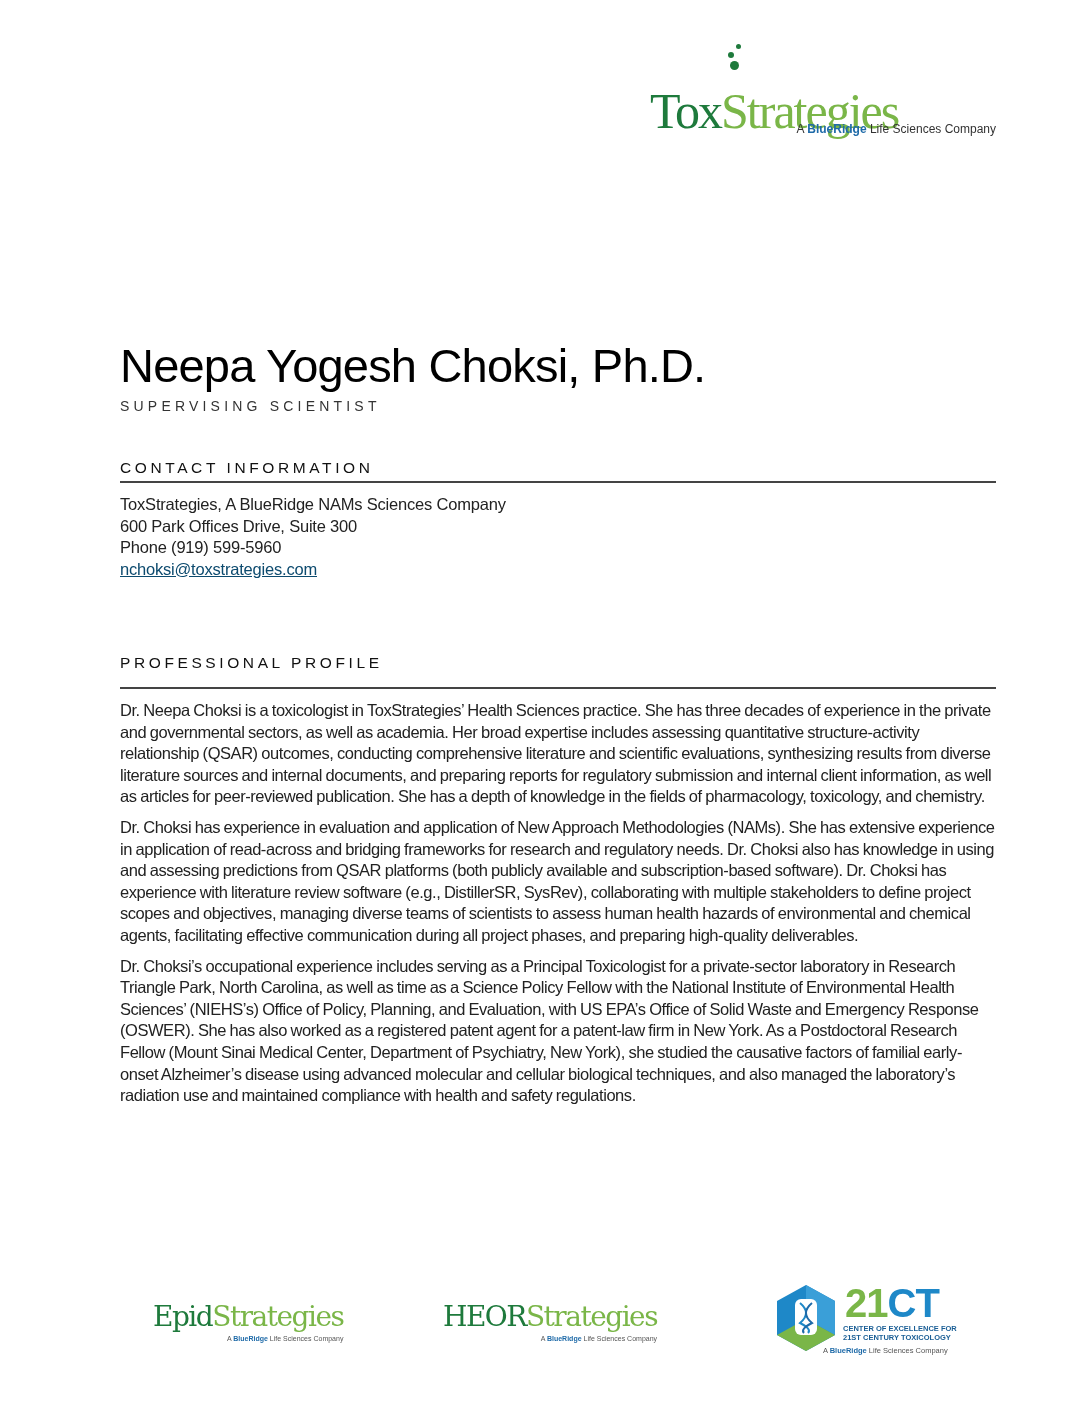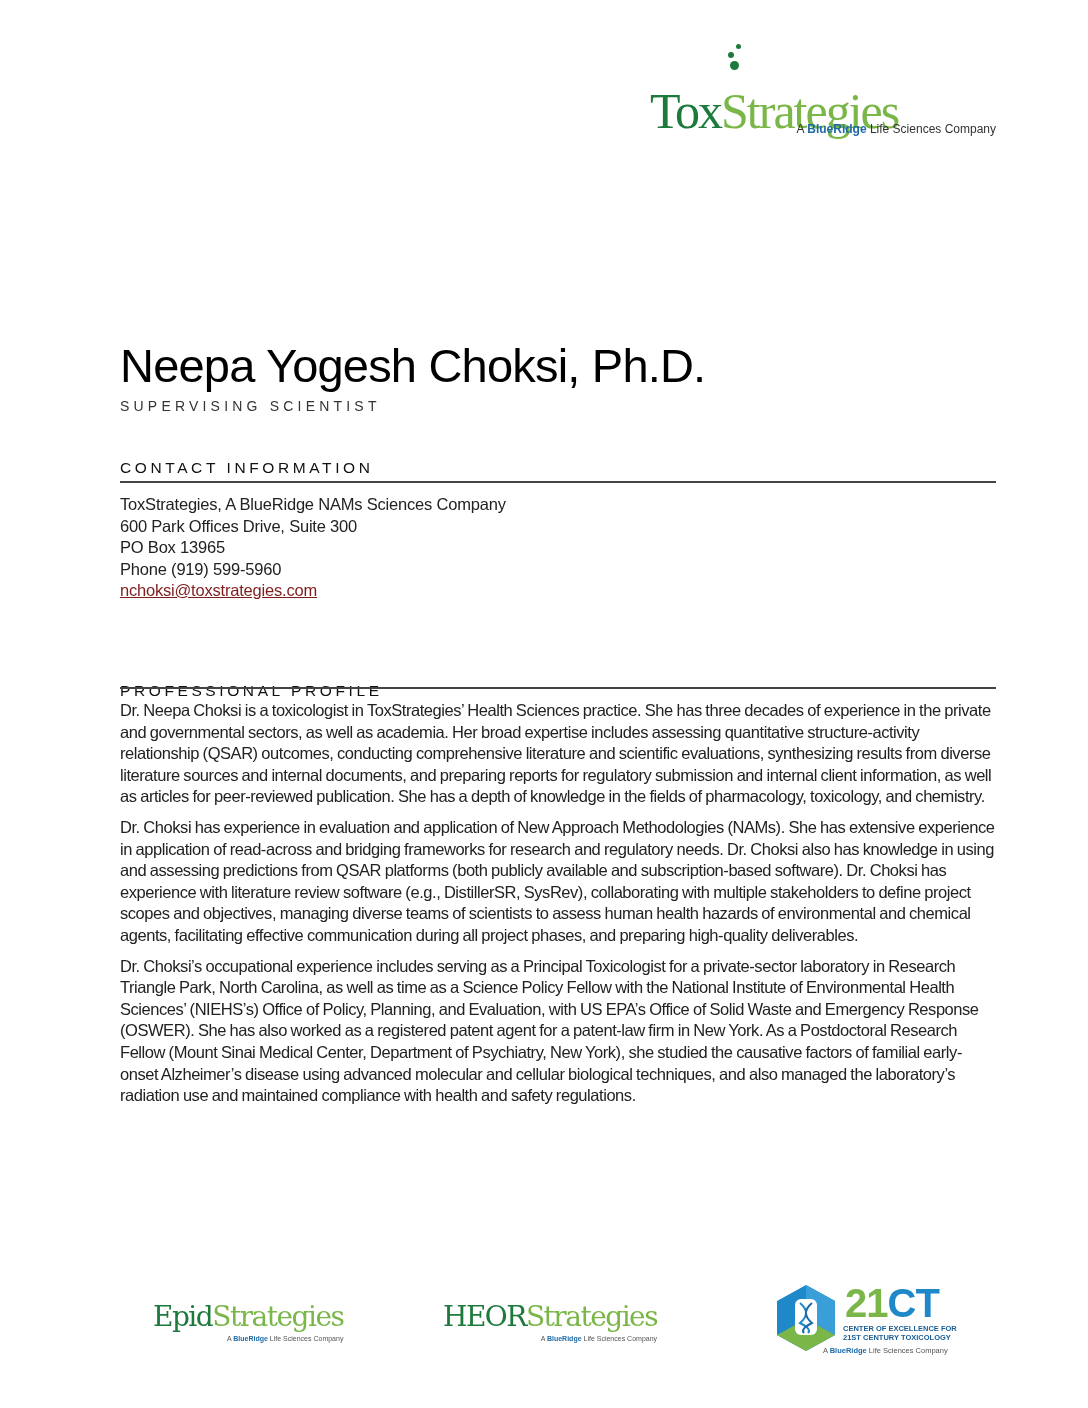--- a/index.html
+++ b/index.html
@@ -23,21 +23,21 @@
   .role { position: absolute; left: 120px; top: 398px; font-size: 14px; letter-spacing: 4.2px;
           color: #333; white-space: nowrap; }
 
   .section-head { position: absolute; left: 120px; font-size: 15.5px; letter-spacing: 3.6px;
                   color: #111; white-space: nowrap; font-weight: normal; }
   .rule { position: absolute; left: 120px; width: 876px; height: 2px; background: #444; }
 
   .contact { position: absolute; left: 120px; top: 494px; font-size: 16.5px; line-height: 21.5px;
              color: #222; letter-spacing: -0.2px; }
   .contact div { white-space: nowrap; }
-  .contact a { color: #7f1d1d; text-decoration: underline; }
+  .contact a { color: #0c4a6e; text-decoration: underline; }
 
   .profile { position: absolute; left: 120px; top: 700px; width: 880px; font-size: 16.5px;
              line-height: 21.6px; color: #222; letter-spacing: -0.45px; word-spacing: -0.5px; }
   .profile p { margin: 0 0 9px 0; }
 
   
   .foot-logo { position: absolute; margin-top: 8px; }
   .fl-word { font-family: "DejaVu Serif", serif; font-size: 28px; letter-spacing: -1.5px; white-space: nowrap; line-height: 1; }
   .fl-word .dark { color: #1e7a3c; }
   .fl-word .light { color: #7ab648; }
@@ -71,26 +71,25 @@
 </div>
 
 <div class="name">Neepa Yogesh Choksi, Ph.D.</div>
 <div class="role">SUPERVISING SCIENTIST</div>
 
 <div class="section-head" style="top:459px;">CONTACT INFORMATION</div>
 <div class="rule" style="top:481px;"></div>
 <div class="contact">
   <div>ToxStrategies, A BlueRidge NAMs Sciences Company</div>
   <div>600 Park Offices Drive, Suite 300</div>
-  <div>PO Box 13965</div>
   <div>Phone (919) 599-5960</div>
   <div><a href="#">nchoksi@toxstrategies.com</a></div>
 </div>
 
-<div class="section-head" style="top:682px;">PROFESSIONAL PROFILE</div>
+<div class="section-head" style="top:654px;">PROFESSIONAL PROFILE</div>
 <div class="rule" style="top:687px;"></div>
 <div class="profile">
   <p>Dr. Neepa Choksi is a toxicologist in ToxStrategies’ Health Sciences practice. She has three decades of experience in the private and governmental sectors, as well as academia. Her broad expertise includes assessing quantitative structure-activity relationship (QSAR) outcomes, conducting comprehensive literature and scientific evaluations, synthesizing results from diverse literature sources and internal documents, and preparing reports for regulatory submission and internal client information, as well as articles for peer-reviewed publication. She has a depth of knowledge in the fields of pharmacology, toxicology, and chemistry.</p>
   <p>Dr. Choksi has experience in evaluation and application of New Approach Methodologies (NAMs). She has extensive experience in application of read-across and bridging frameworks for research and regulatory needs. Dr. Choksi also has knowledge in using and assessing predictions from QSAR platforms (both publicly available and subscription-based software). Dr. Choksi has experience with literature review software (e.g., DistillerSR, SysRev), collaborating with multiple stakeholders to define project scopes and objectives, managing diverse teams of scientists to assess human health hazards of environmental and chemical agents, facilitating effective communication during all project phases, and preparing high-quality deliverables.</p>
   <p>Dr. Choksi’s occupational experience includes serving as a Principal Toxicologist for a private-sector laboratory in Research Triangle Park, North Carolina, as well as time as a Science Policy Fellow with the National Institute of Environmental Health Sciences’ (NIEHS’s) Office of Policy, Planning, and Evaluation, with US EPA’s Office of Solid Waste and Emergency Response (OSWER). She has also worked as a registered patent agent for a patent-law firm in New York. As a Postdoctoral Research Fellow (Mount Sinai Medical Center, Department of Psychiatry, New York), she studied the causative factors of familial early-onset Alzheimer’s disease using advanced molecular and cellular biological techniques, and also managed the laboratory’s radiation use and maintained compliance with health and safety regulations.</p>
 </div>
 
 <div class="foot-logo" style="left:153px;top:1295px;">
   <div class="fl-word"><span class="dark">Epid</span><span class="light">Strategies</span></div>
   <div class="fl-tag">A <b>BlueRidge</b><span> Life Sciences Company</span></div>

